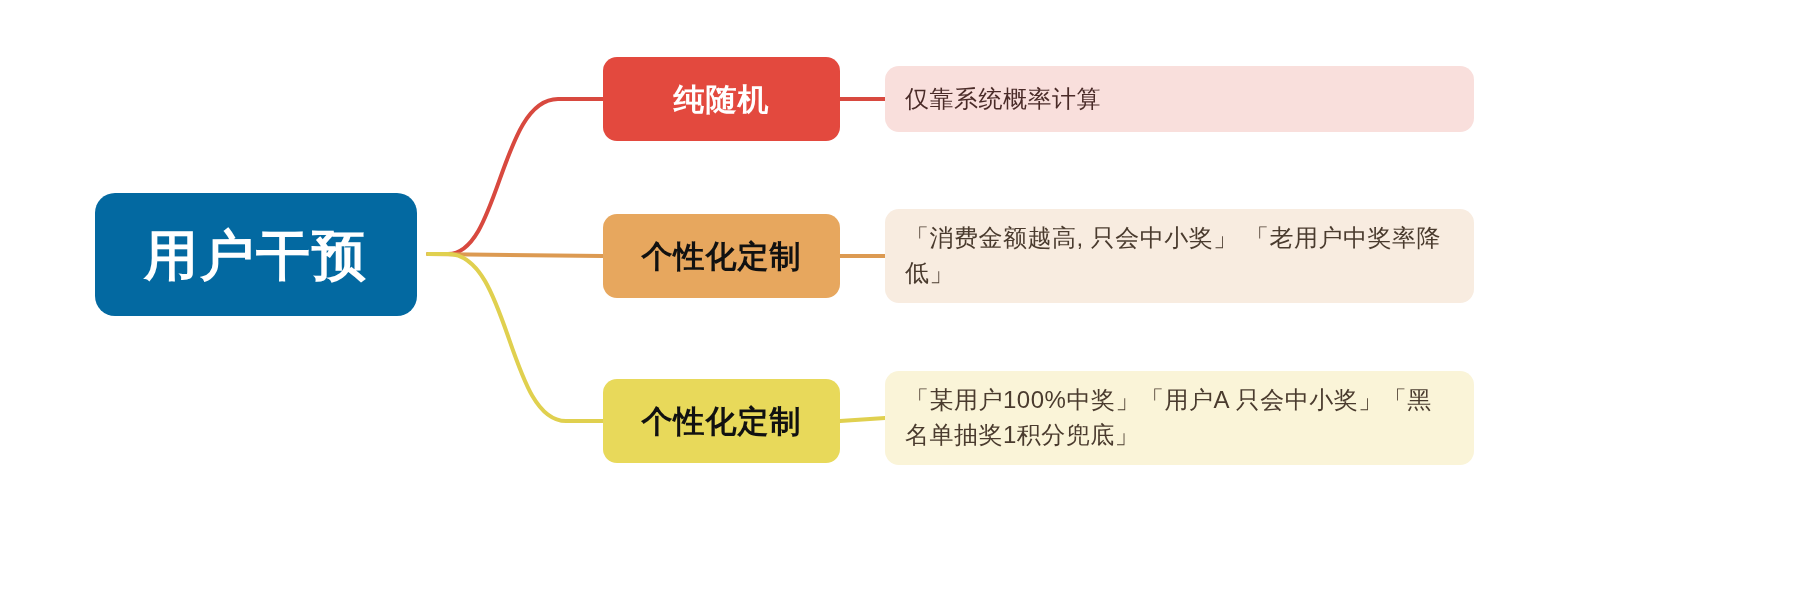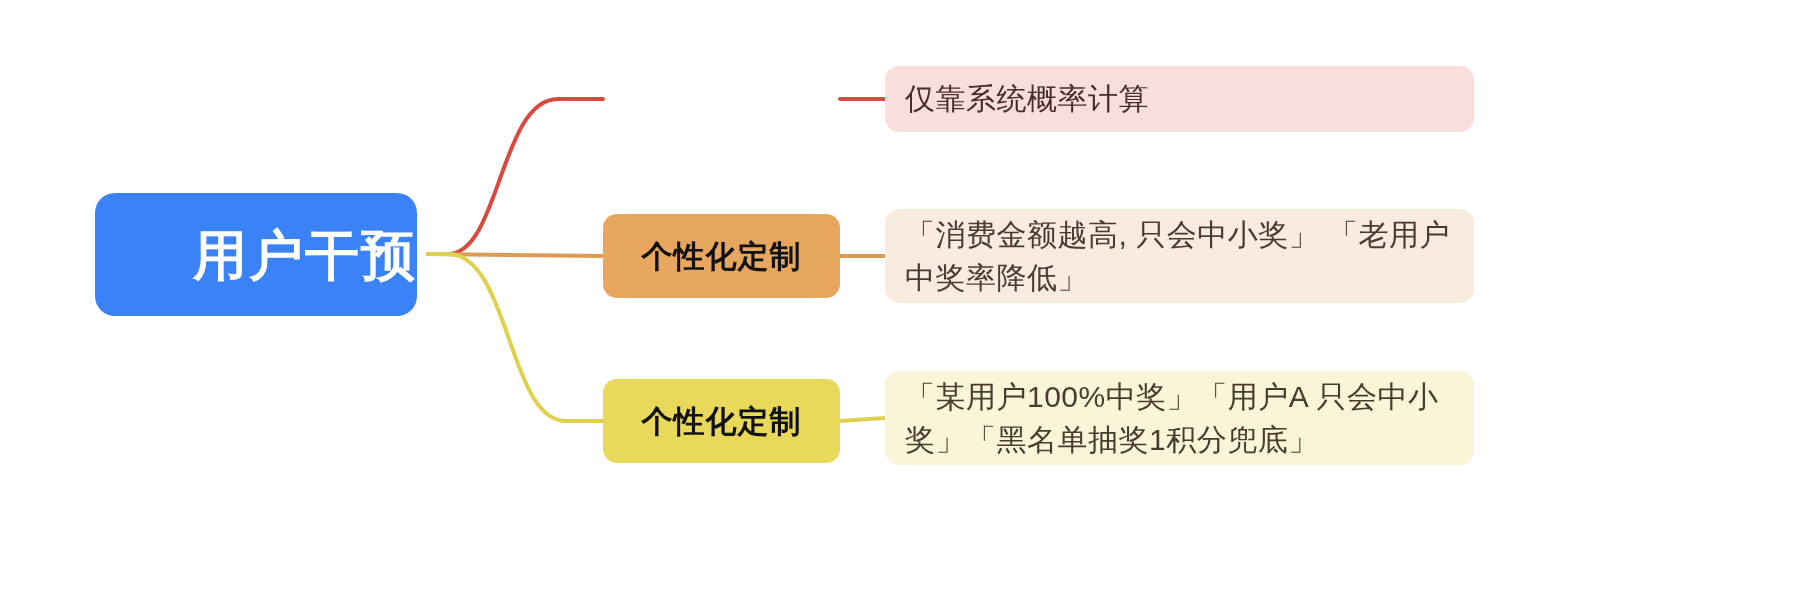--- a/index.html
+++ b/index.html
@@ -32,23 +32,23 @@
     position: absolute;
     box-sizing: border-box;
     display: flex;
     align-items: center;
   }
   .root-node {
     left: 95px;
     top: 193px;
     width: 322px;
     height: 123px;
-    background: #3b82f6;
+    background: #0369a1;
     border-radius: 20px;
-    justify-content: flex-end;
+    justify-content: center;
   }
   .root-label {
     color: #ffffff;
     font-size: 54px;
     font-weight: bold;
     letter-spacing: 2px;
     line-height: 1;
   }
   .branch-node {
     border-radius: 14px;
@@ -69,21 +69,21 @@
   .branch-node.yellow-node { left: 603px; top: 379px; background: #e8d95a; }
 
   .detail-node {
     border-radius: 14px;
     padding: 14px 20px;
     align-items: center;
     box-sizing: border-box;
   }
   .detail-text {
     color: #4a3b2e;
-    font-size: 30px;
+    font-size: 24px;
     line-height: 1.45;
     letter-spacing: 0.5px;
   }
   .detail-node.red-detail {
     left: 885px; top: 66px; width: 589px; height: 66px;
     background: #f9dfdc;
   }
   .detail-node.red-detail .detail-text { color: #4a2b28; }
   .detail-node.orange-detail {
     left: 885px; top: 209px; width: 589px; height: 94px;
@@ -105,20 +105,23 @@
     <path d="M 428 254 L 448 254 C 510 254 508 421 566 421 L 603 421" fill="none" stroke="#e0d04f" stroke-width="4" stroke-linecap="round"></path>
     <path d="M 840 99 L 885 99" fill="none" stroke="#d8493f" stroke-width="4" stroke-linecap="round"></path>
     <path d="M 840 256 L 885 256" fill="none" stroke="#dc9a52" stroke-width="4" stroke-linecap="round"></path>
     <path d="M 840 421 L 885 418" fill="none" stroke="#e0d04f" stroke-width="4" stroke-linecap="round"></path>
   </svg>
 
   <div class="node root-node">
     <span class="root-label">用户干预</span>
   </div>
 
+  <div class="node branch-node red-node">
+    <span class="branch-label">纯随机</span>
+  </div>
   <div class="node detail-node red-detail">
     <span class="detail-text">仅靠系统概率计算</span>
   </div>
 
   <div class="node branch-node orange-node">
     <span class="branch-label">个性化定制</span>
   </div>
   <div class="node detail-node orange-detail">
     <span class="detail-text">「消费金额越高, 只会中小奖」 「老用户中奖率降低」</span>
   </div>

